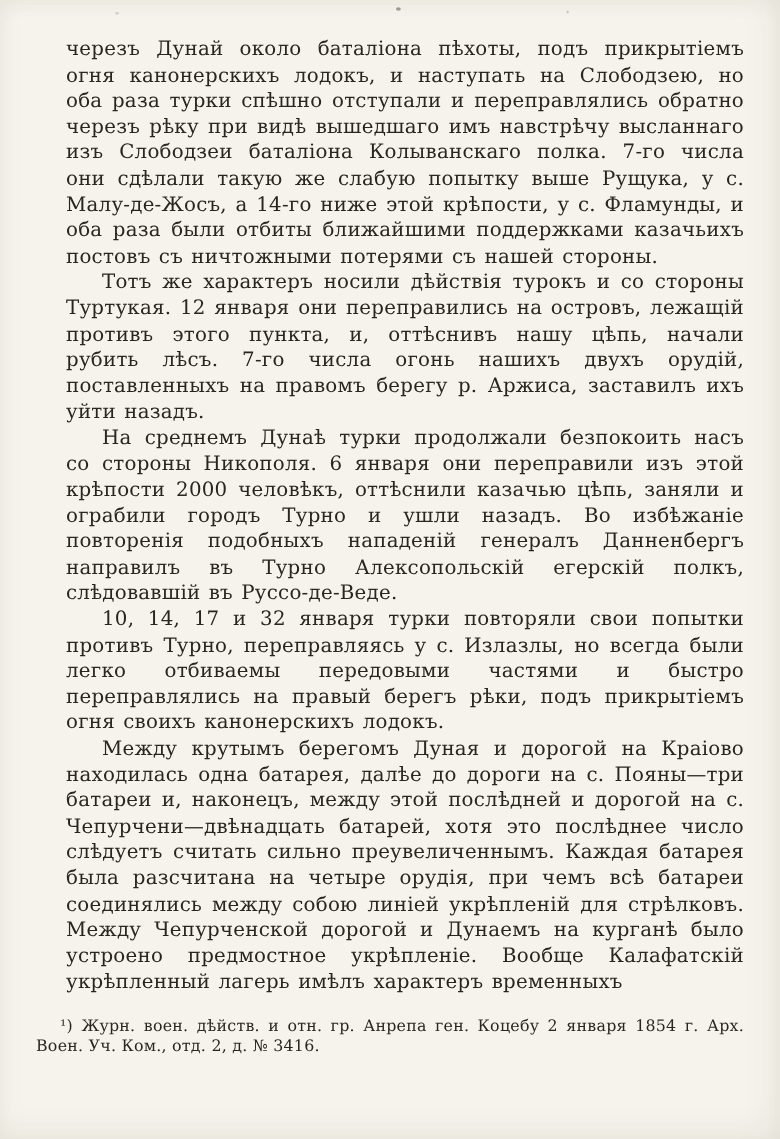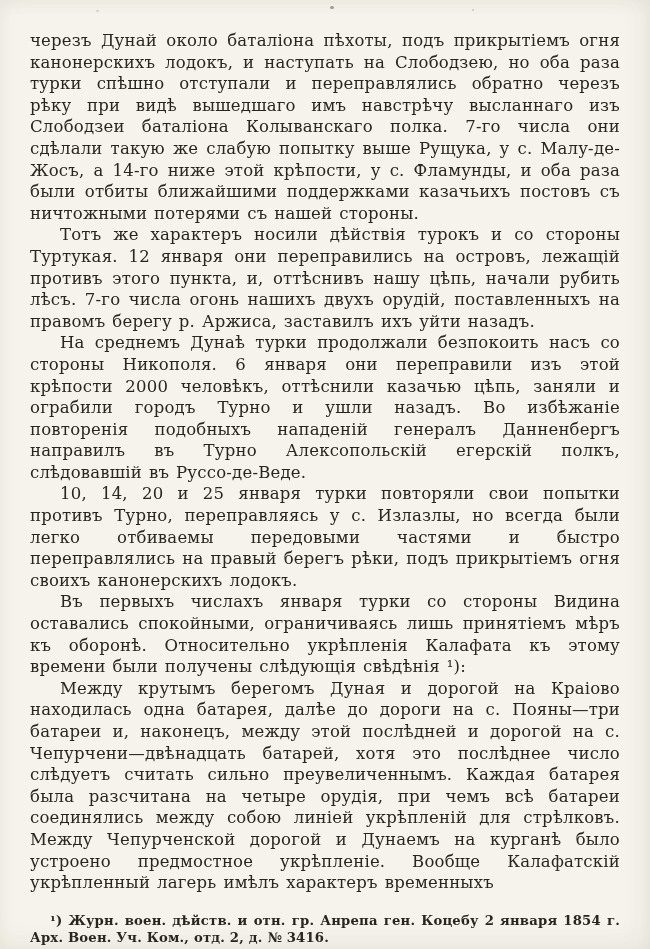--- a/index.html
+++ b/index.html
@@ -21,36 +21,36 @@
     box-shadow: inset 0 -10px 24px rgba(60,50,30,0.04),
                 inset -12px 0 24px rgba(60,50,30,0.03),
                 inset 0 6px 14px rgba(60,50,30,0.03);
   }
   .text-block {
     font-size: 16.5px;
     line-height: 21.6px;
     text-align: justify;
     letter-spacing: 0.2px;
     word-spacing: 1.5px;
+    margin-left: 25px;
   }
   .para {
     margin: 0;
     text-indent: 0;
   }
   .para.indent {
     text-indent: 30px;
   }
   .footnote {
     margin-top: 18px;
     font-size: 13.2px;
     line-height: 17.5px;
     text-align: justify;
     text-indent: 20px;
     letter-spacing: 0.2px;
-    font-weight: bold;
   }
   .scan-speck {
     position: absolute;
     background: rgba(60,50,40,0.45);
     border-radius: 50%;
   }
   .speck-1 { left: 330px; top: 6px; width: 4px; height: 3px; }
   .speck-2 { left: 472px; top: 9px; width: 2px; height: 2px; opacity: .5; }
   .speck-3 { left: 96px; top: 10px; width: 3px; height: 2px; opacity: .4; }
 </style>
@@ -60,20 +60,19 @@
 <div class="page">
 
   <span class="scan-speck speck-1"></span>
   <span class="scan-speck speck-2"></span>
   <span class="scan-speck speck-3"></span>
 
   <div class="text-block">
     <p class="para">черезъ Дунай около баталіона пѣхоты, подъ прикрытіемъ огня канонерскихъ лодокъ, и наступать на Слободзею, но оба раза турки спѣшно отступали и переправлялись обратно черезъ рѣку при видѣ вышедшаго имъ навстрѣчу высланнаго изъ Слободзеи баталіона Колыванскаго полка. 7-го числа они сдѣлали такую же слабую попытку выше Рущука, у с. Малу-де-Жосъ, а 14-го ниже этой крѣпости, у с. Фламунды, и оба раза были отбиты ближайшими поддержками казачьихъ постовъ съ ничтожными потерями съ нашей стороны.</p>
     <p class="para indent">Тотъ же характеръ носили дѣйствія турокъ и со стороны Туртукая. 12 января они переправились на островъ, лежащій противъ этого пункта, и, оттѣснивъ нашу цѣпь, начали рубить лѣсъ. 7-го числа огонь нашихъ двухъ орудій, поставленныхъ на правомъ берегу р. Аржиса, заставилъ ихъ уйти назадъ.</p>
     <p class="para indent">На среднемъ Дунаѣ турки продолжали безпокоить насъ со стороны Никополя. 6 января они переправили изъ этой крѣпости 2000 человѣкъ, оттѣснили казачью цѣпь, заняли и ограбили городъ Турно и ушли назадъ. Во избѣжаніе повторенія подобныхъ нападеній генералъ Данненбергъ направилъ въ Турно Алексопольскій егерскій полкъ, слѣдовавшій въ Руссо-де-Веде.</p>
-    <p class="para indent">10, 14, 20 и 25 января турки повторяли свои попытки противъ Турно, переправляясь у с. Излазлы, но всегда были легко отбиваемы передовыми частями и быстро переправлялись на правый берегъ рѣки, подъ прикрытіемъ огня своихъ канонерскихъ лодокъ.</p>
-    <p class="para indent">Въ первыхъ числахъ января турки со стороны Видина оставались спокойными, ограничиваясь лишь принятіемъ мѣръ къ оборонѣ. Относительно укрѣпленія Калафата къ этому времени были получены слѣдующія свѣдѣнія ¹):</p>
+    <p class="para indent">10, 14, 17 и 32 января турки повторяли свои попытки противъ Турно, переправляясь у с. Излазлы, но всегда были легко отбиваемы передовыми частями и быстро переправлялись на правый берегъ рѣки, подъ прикрытіемъ огня своихъ канонерскихъ лодокъ.</p>
     <p class="para indent">Между крутымъ берегомъ Дуная и дорогой на Краіово находилась одна батарея, далѣе до дороги на с. Пояны—три батареи и, наконецъ, между этой послѣдней и дорогой на с. Чепурчени—двѣнадцать батарей, хотя это послѣднее число слѣдуетъ считать сильно преувеличеннымъ. Каждая батарея была разсчитана на четыре орудія, при чемъ всѣ батареи соединялись между собою линіей укрѣпленій для стрѣлковъ. Между Чепурченской дорогой и Дунаемъ на курганѣ было устроено предмостное укрѣпленіе. Вообще Калафатскій укрѣпленный лагерь имѣлъ характеръ временныхъ</p>
   </div>
 
   <div class="footnote">¹) Журн. воен. дѣйств. и отн. гр. Анрепа ген. Коцебу 2 января 1854 г. Арх. Воен. Уч. Ком., отд. 2, д. № 3416.</div>
 
 </div>
 
 </body></html>

